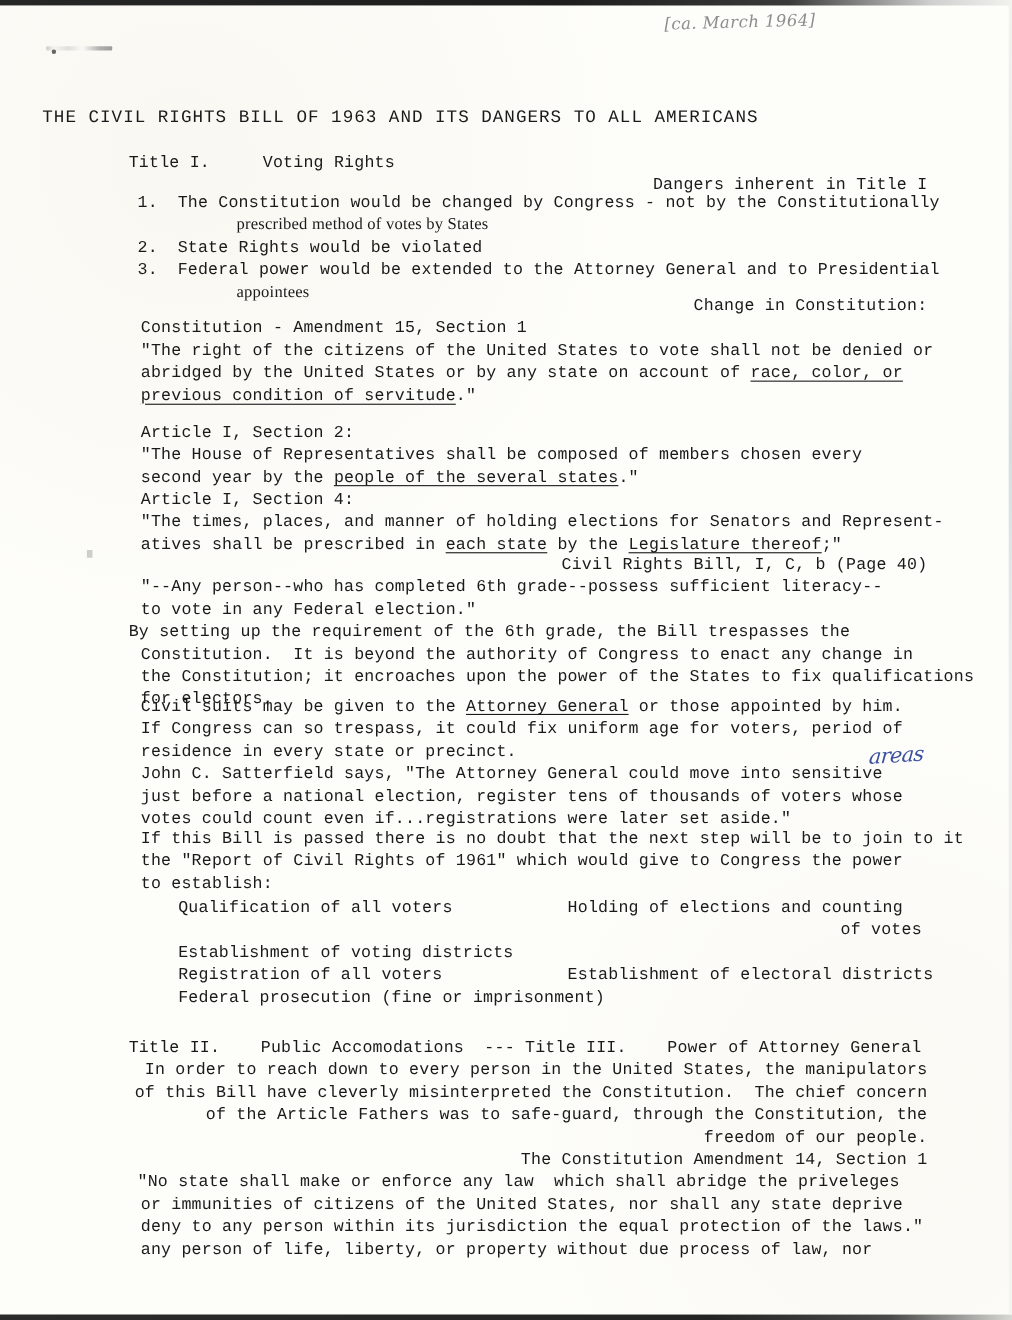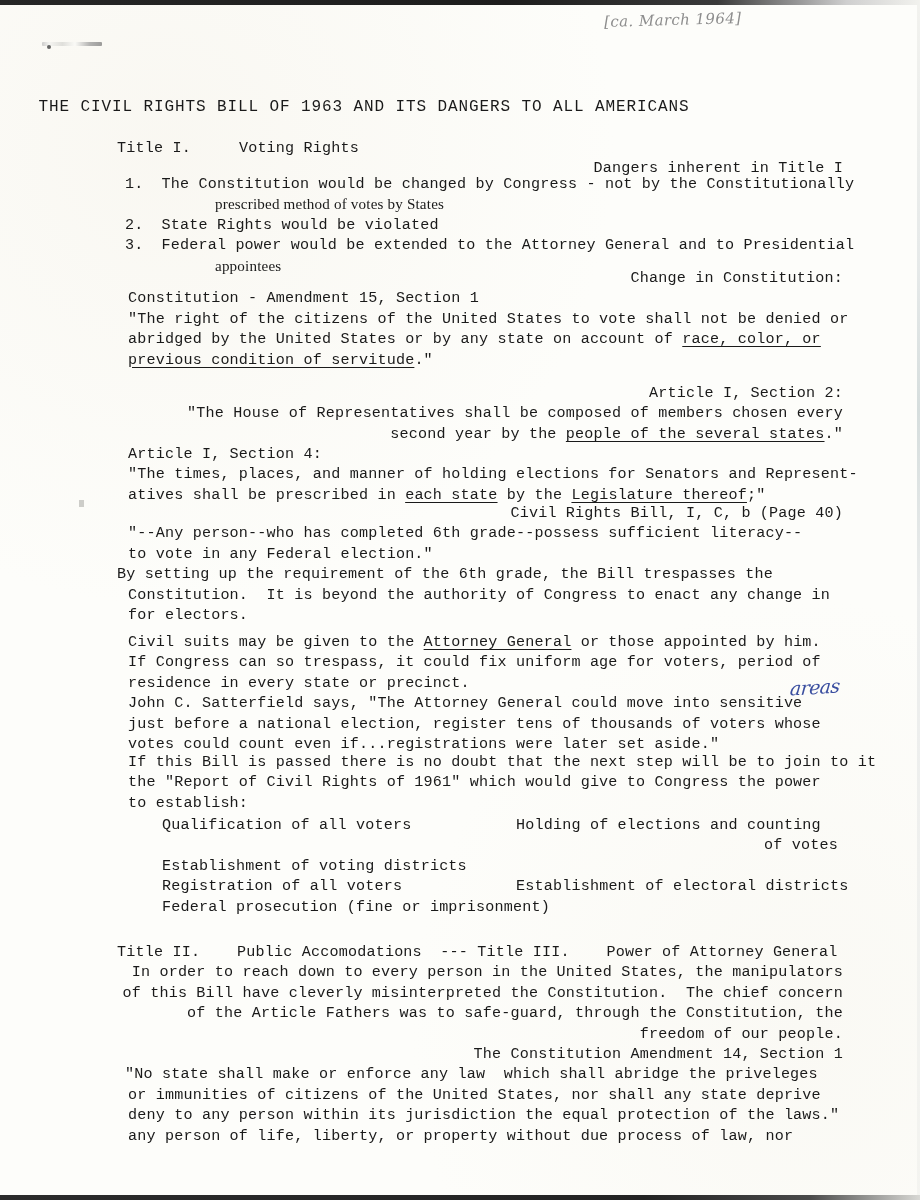--- a/index.html
+++ b/index.html
@@ -157,38 +157,39 @@
     </div>
 
     <div class="blk" style="top:268px;">
       <div class="ln i1">Change in Constitution:</div>
       <div class="ln i2">Constitution - Amendment 15, Section 1</div>
       <div class="ln i2">"The right of the citizens of the United States to vote shall not be denied or</div>
       <div class="ln i2"><span>abridged by the United States or by any state on account of </span><u class="ul">race, color, or</u></div>
       <div class="ln i2"><u class="ul">previous condition of servitude</u><span>."</span></div>
     </div>
 
-    <div class="blk" style="top:383px;text-align:right;">
+    <div class="blk" style="top:383px;">
       <div class="ln i2">Article I, Section 2:</div>
       <div class="ln i2">"The House of Representatives shall be composed of members chosen every</div>
       <div class="ln i2"><span>second year by the </span><u class="ul">people of the several states</u><span>."</span></div>
     </div>
 
     <div class="blk" style="top:444px;">
       <div class="ln i2">Article I, Section 4:</div>
       <div class="ln i2">"The times, places, and manner of holding elections for Senators and Represent-</div>
       <div class="ln i2"><span>atives shall be prescribed in </span><u class="ul">each state</u><span> by the </span><u class="ul">Legislature thereof</u><span>;"</span></div>
     </div>
 
     <div class="blk" style="top:503px;">
       <div class="ln i1">Civil Rights Bill, I, C, b (Page 40)</div>
       <div class="ln i2">"--Any person--who has completed 6th grade--possess sufficient literacy--</div>
       <div class="ln i2">to vote in any Federal election."</div>
       <div class="ln" style="padding-left:78px;">By setting up the requirement of the 6th grade, the Bill trespasses the</div>
       <div class="ln i2">Constitution.  It is beyond the authority of Congress to enact any change in</div>
+      <div class="ln i2">the Constitution; it encroaches upon the power of the States to fix qualifications</div>
       <div class="ln i2">for electors.</div>
     </div>
 
     <div class="blk" style="top:632px;">
       <div class="ln i2"><span>Civil suits may be given to the </span><u class="ul">Attorney General</u><span> or those appointed by him.</span></div>
       <div class="ln i2">If Congress can so trespass, it could fix uniform age for voters, period of</div>
       <div class="ln i2">residence in every state or precinct.</div>
       <div class="ln i2">John C. Satterfield says, "The Attorney General could move into sensitive</div>
       <div class="ln i2">just before a national election, register tens of thousands of voters whose</div>
       <div class="ln i2">votes could count even if...registrations were later set aside."</div>

